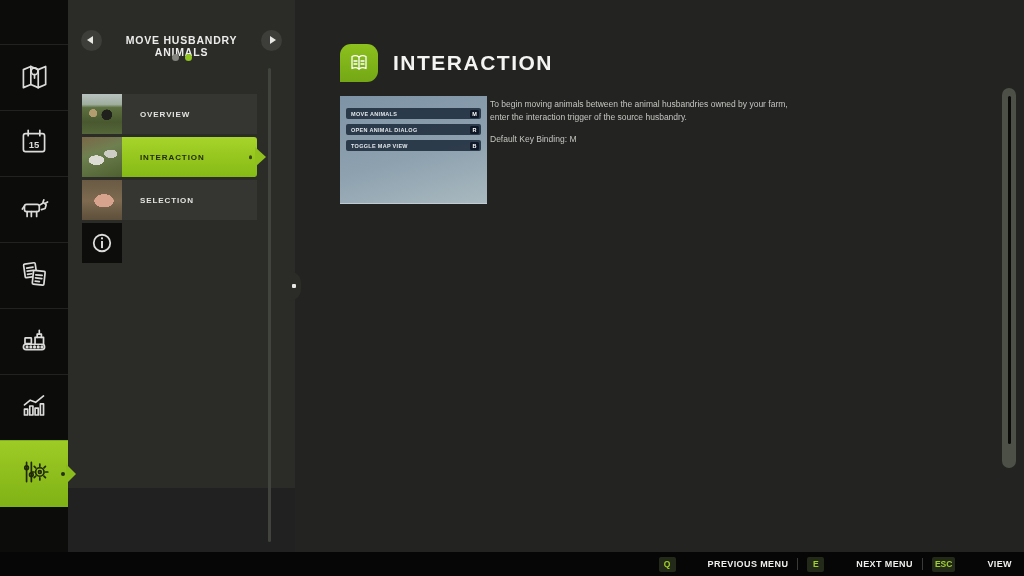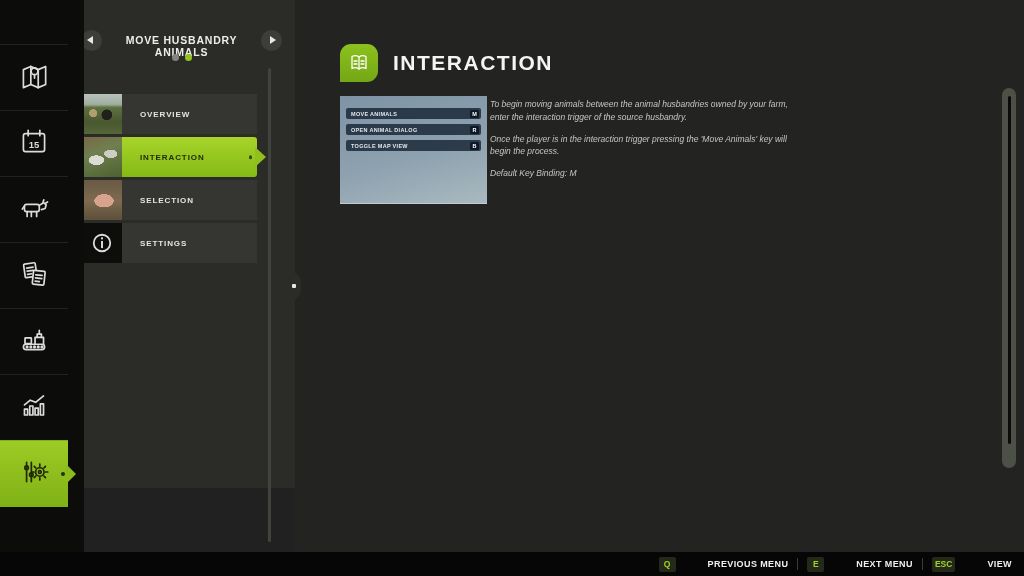--- a/index.html
+++ b/index.html
@@ -4,21 +4,21 @@
 <style>
   * { margin:0; padding:0; box-sizing:border-box; }
   html,body { width:1024px; height:576px; }
   body {
     position:relative; overflow:hidden;
     background:#202120;
     font-family:"Liberation Sans", sans-serif;
   }
 
   
-  #left-rail { position:absolute; left:0; top:0; width:84px; height:576px; background:#0c0c0b; z-index:6; }
+  #left-rail { position:absolute; left:0; top:0; width:68px; height:576px; background:#0c0c0b; z-index:6; }
   .rail-cell { position:absolute; left:0; width:68px; height:66px; display:flex; align-items:center; justify-content:center; border-top:1px solid #222221; }
   .rail-cell svg { width:36px; height:36px; }
   .rail-cell.active { background:linear-gradient(180deg,#9ecb25,#7fb216); border-top-color:transparent; overflow:visible; }
   .rail-cell.active::after { content:""; position:absolute; left:66px; top:50%; transform:translateY(-50%);
      width:10px; height:20px; background:#8abc1c; clip-path:polygon(0 0,100% 50%,0 100%); }
   .rail-cell.active::before { content:""; position:absolute; left:61px; top:50%; transform:translateY(-50%);
      width:4px; height:4px; border-radius:50%; background:#23300a; z-index:2; }
 
   
   #sidebar { position:absolute; left:68px; top:0; width:227px; height:488px; background:#2b2c28; z-index:4; }
@@ -85,21 +85,21 @@
   .screenshot { position:absolute; left:45px; top:96px; width:147px; height:108px;
      background:linear-gradient(165deg,#7e93a5 0%,#8da1af 55%,#a9b9bf 100%);
      border-bottom:1px solid rgba(245,245,245,.55); padding:12px 6px 0 6px; }
   .kb-bar { height:11px; margin-bottom:5px; background:rgba(23,36,52,.82); border-radius:2px;
      display:flex; align-items:center; justify-content:space-between; padding:0 2px 0 5px; }
   .kb-label { font-size:5.5px; font-weight:bold; letter-spacing:.3px; color:#e3e8ed; }
   .kb-key { min-width:9px; height:8px; padding:0 1px; background:#0e1826; border-radius:1.5px;
      font-size:5.5px; font-weight:bold; color:#fff; text-align:center; line-height:8px; }
 
   .paragraphs { position:absolute; left:195px; top:98px; width:307px; }
-  .paragraphs p { font-size:8.5px; line-height:1.5; color:#c4c5c1; margin-bottom:9px;font-style:italic; }
+  .paragraphs p { font-size:8.5px; line-height:1.5; color:#c4c5c1; margin-bottom:9px; }
 
   
   #right-scroll-track { position:absolute; left:1002px; top:88px; width:14px; height:380px;
      background:#4c5046; border-radius:7px; z-index:3; cursor:pointer; }
   #right-scroll-groove { position:absolute; left:5.5px; top:8px; width:3px; height:348px; background:#0b0b0a; border-radius:2px; }
 
   
   #footer { position:absolute; left:0; bottom:0; width:1024px; height:24px; background:#060606; z-index:10;
      display:flex; align-items:center; justify-content:flex-end; padding-right:12px; }
   .hint { display:flex; align-items:center; gap:8px; cursor:pointer; }
@@ -209,21 +209,20 @@
       <div class="sb-item-label">SELECTION</div>
     </div>
     <div class="sb-item">
       <div class="thumb info">
         <svg viewBox="0 0 40 40" width="30" height="30">
           <circle cx="20" cy="20" r="11" stroke-width="2.4"></circle>
           <rect x="18.7" y="12.5" width="2.6" height="2.6" fill="#dcdcda" stroke="none"></rect>
           <rect x="18.7" y="17.3" width="2.6" height="9.5" fill="#dcdcda" stroke="none"></rect>
         </svg>
       </div>
-      <div class="sb-item-label">SETTINGS</div>
     </div>
   </div>
 
   <div id="sb-scrollbar"></div>
 </div>
 
 <div id="panel-handle"></div>
 
 <div id="main">
   <div class="title-row">
@@ -247,21 +246,20 @@
       <span class="kb-key">R</span>
     </div>
     <div class="kb-bar">
       <span class="kb-label">TOGGLE MAP VIEW</span>
       <span class="kb-key">B</span>
     </div>
   </div>
 
   <div class="paragraphs">
     <p>To begin moving animals between the animal husbandries owned by your farm, enter the interaction trigger of the source husbandry.</p>
-    <p>Once the player is in the interaction trigger pressing the 'Move Animals' key will begin the process.</p>
     <p>Default Key Binding: M</p>
   </div>
 </div>
 
 <div id="right-scroll-track">
   <div id="right-scroll-groove"></div>
 </div>
 
 <div id="footer">
   <div class="hint">

